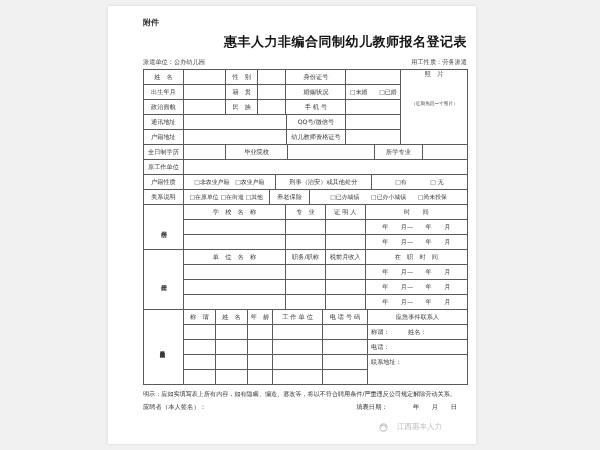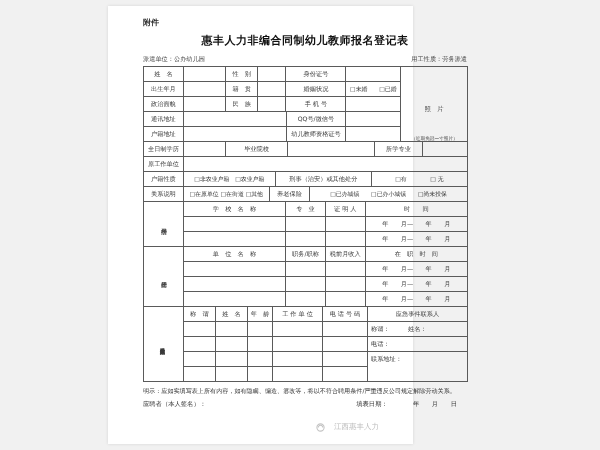--- a/index.html
+++ b/index.html
@@ -4,47 +4,47 @@
 <style>
   html,body{margin:0;padding:0;}
   body{
     width:600px;height:450px;overflow:hidden;
     background:#f1f1f1;
     font-family:"DejaVu Sans","Liberation Sans",sans-serif;
     -webkit-font-smoothing:antialiased;
   }
   .canvas{position:relative;width:600px;height:450px;background:#f1f1f1;}
   .sheet{
-    position:absolute;left:108px;top:6px;width:305px;height:438px;
+    position:absolute;left:108px;top:6px;width:368px;height:438px;
     background:#ffffff;box-shadow:0 0 3px rgba(0,0,0,.12);
   }
   .content{position:absolute;left:35px;top:11px;width:324px;color:#2b2b2b;}
   .attachment{font-size:8px;font-weight:bold;margin:0 0 5px 0;}
   .title{
-    text-align:center;font-size:11px;font-weight:bold;
+    text-align:right;font-size:13px;font-weight:bold;
     letter-spacing:.5px;margin:0 0 7px 0;color:#111;
     font-family:"DejaVu Sans","Liberation Sans",sans-serif;
   }
   .subline{display:flex;justify-content:space-between;font-size:6.2px;color:#444;margin-bottom:2px;}
 
   .tbl{border-top:1px solid #5a5a5a;border-left:1px solid #5a5a5a;width:324px;color:#3a3a3a;}
   .row{display:flex;}
   .c{
     box-sizing:border-box;border-right:1px solid #5a5a5a;border-bottom:1px solid #5a5a5a;
     height:15px;display:flex;align-items:center;justify-content:center;
     font-size:6.2px;white-space:nowrap;overflow:hidden;
   }
   .opt{font-size:5.9px;color:#333;}
   .left-align{justify-content:flex-start;padding-left:3px;}
 
   .top{display:flex;}
   .top-left{width:79.4%;}
   .photo{
     box-sizing:border-box;width:20.6%;border-right:1px solid #5a5a5a;border-bottom:1px solid #5a5a5a;
-    display:flex;flex-direction:column;align-items:center;justify-content:flex-end;gap:21px;
+    display:flex;flex-direction:column;align-items:center;justify-content:flex-start;gap:21px;
   }
   .photo .p1{font-size:6.4px;}
   .photo .p2{font-size:4.9px;transform:scale(.95);color:#444;}
 
   
   .tw1{width:15.5%;} .tw2{width:16.4%;} .tw3{width:12.6%;}
   .tw4{width:10.9%;} .tw5{width:23.3%;} .tw6{width:21.3%;}
   .twspan{width:39.9%;}
 
   

